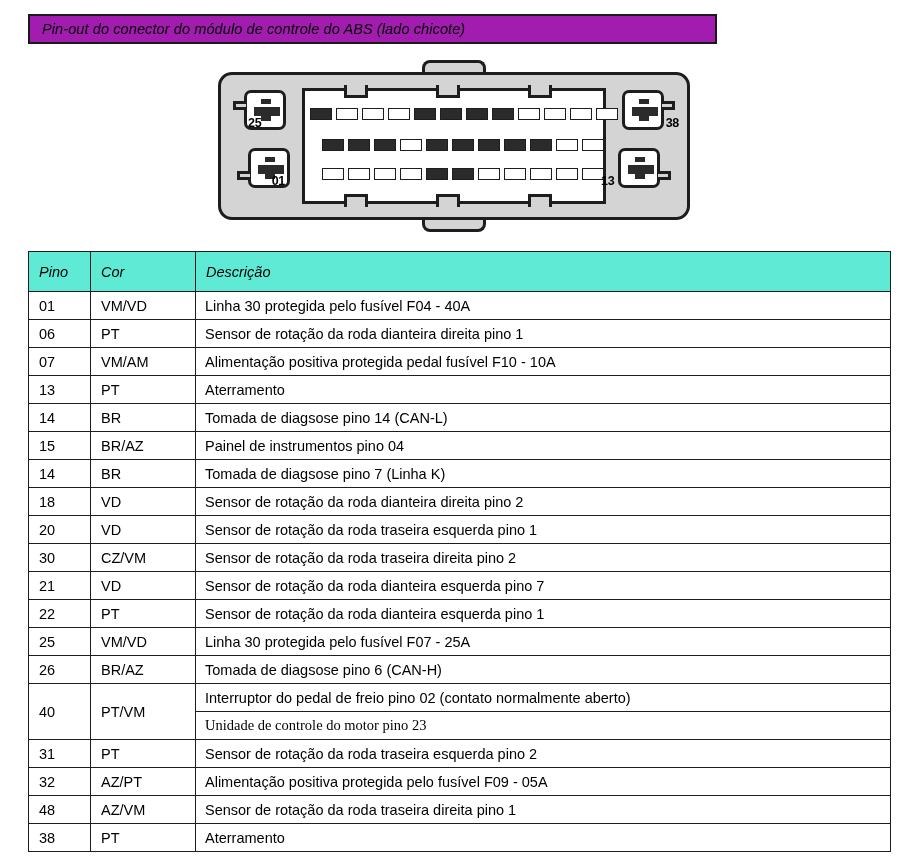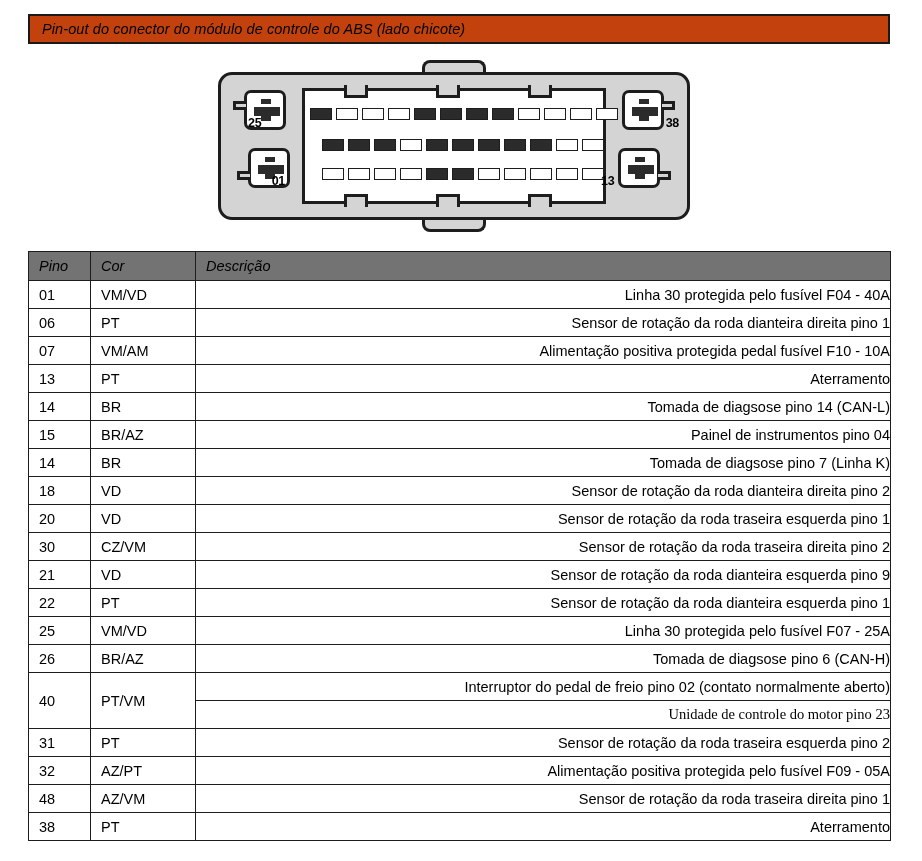--- a/index.html
+++ b/index.html
@@ -14,23 +14,23 @@
     color: #000000;
     position: relative;
     overflow: hidden;
   }
 
   
   #title-bar {
     position: absolute;
     left: 28px;
     top: 14px;
-    width: 862px;
+    width: 689px;
     height: 30px;
-    background: #c2410c;
+    background: #a21caf;
     border: 2px solid #1a1a1a;
     box-sizing: border-box;
     display: flex;
     align-items: center;
   }
   #title-bar .title-text {
     font-style: italic;
     font-size: 14.5px;
     padding-left: 12px;
     letter-spacing: 0.1px;
@@ -203,32 +203,31 @@
     border: 1.6px solid #1d1d1d;
     font-size: 14.5px;
     height: 28px;
     padding: 0 0 0 10px;
     box-sizing: border-box;
     text-align: left;
     vertical-align: middle;
     background: #ffffff;
   }
   #pin-table thead th {
-    background: #737373;
+    background: #5eead4;
     font-style: italic;
     font-weight: normal;
-    height: 29px;
+    height: 40px;
   }
   #pin-table td.pin-col,
   #pin-table td.cor-col {
     white-space: nowrap;
   }
   #pin-table td.desc-col {
     padding-left: 9px;
-    text-align: right;
   }
   #pin-table tr.sub-row td.desc-col {
     border-top: 1.6px solid #1d1d1d;
     font-family: Liberation Serif, serif;
   }
 </style>
 </head>
 <body>
 
 <div id="title-bar">
@@ -388,21 +387,21 @@
         <td class="desc-col">Sensor de rotação da roda traseira esquerda pino 1</td>
       </tr>
       <tr>
         <td class="pin-col">30</td>
         <td class="cor-col">CZ/VM</td>
         <td class="desc-col">Sensor de rotação da roda traseira direita pino 2</td>
       </tr>
       <tr>
         <td class="pin-col">21</td>
         <td class="cor-col">VD</td>
-        <td class="desc-col">Sensor de rotação da roda dianteira esquerda pino 9</td>
+        <td class="desc-col">Sensor de rotação da roda dianteira esquerda pino 7</td>
       </tr>
       <tr>
         <td class="pin-col">22</td>
         <td class="cor-col">PT</td>
         <td class="desc-col">Sensor de rotação da roda dianteira esquerda pino 1</td>
       </tr>
       <tr>
         <td class="pin-col">25</td>
         <td class="cor-col">VM/VD</td>
         <td class="desc-col">Linha 30 protegida pelo fusível F07 - 25A</td>

